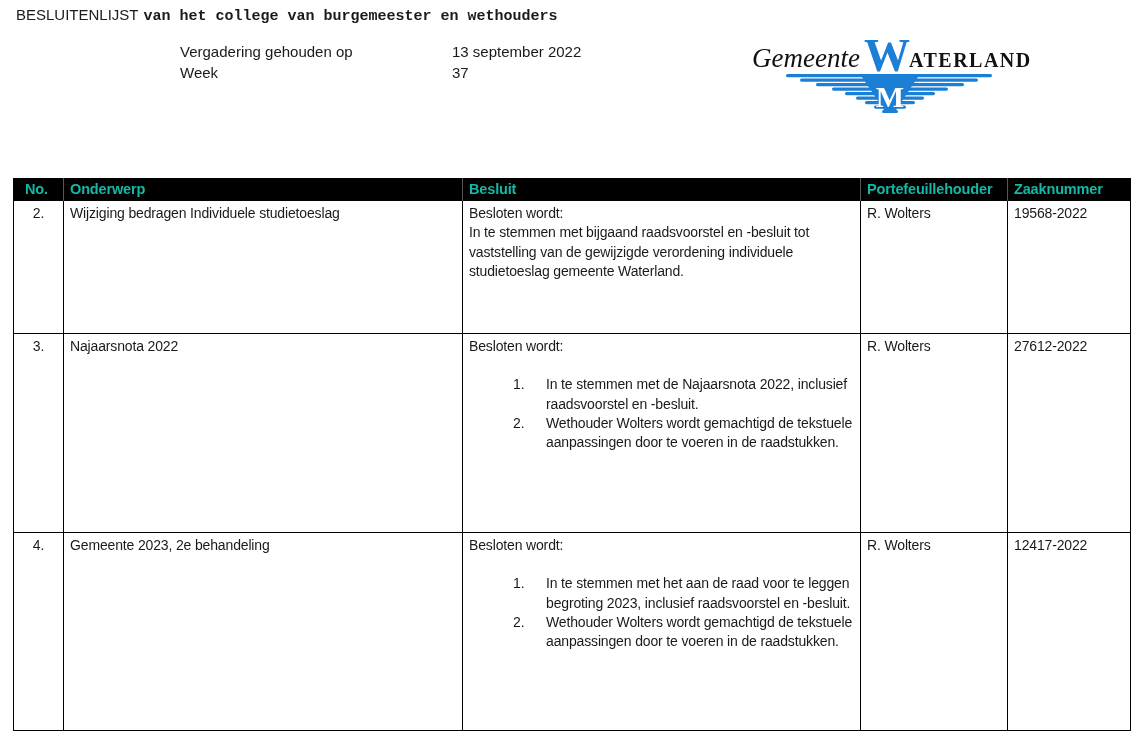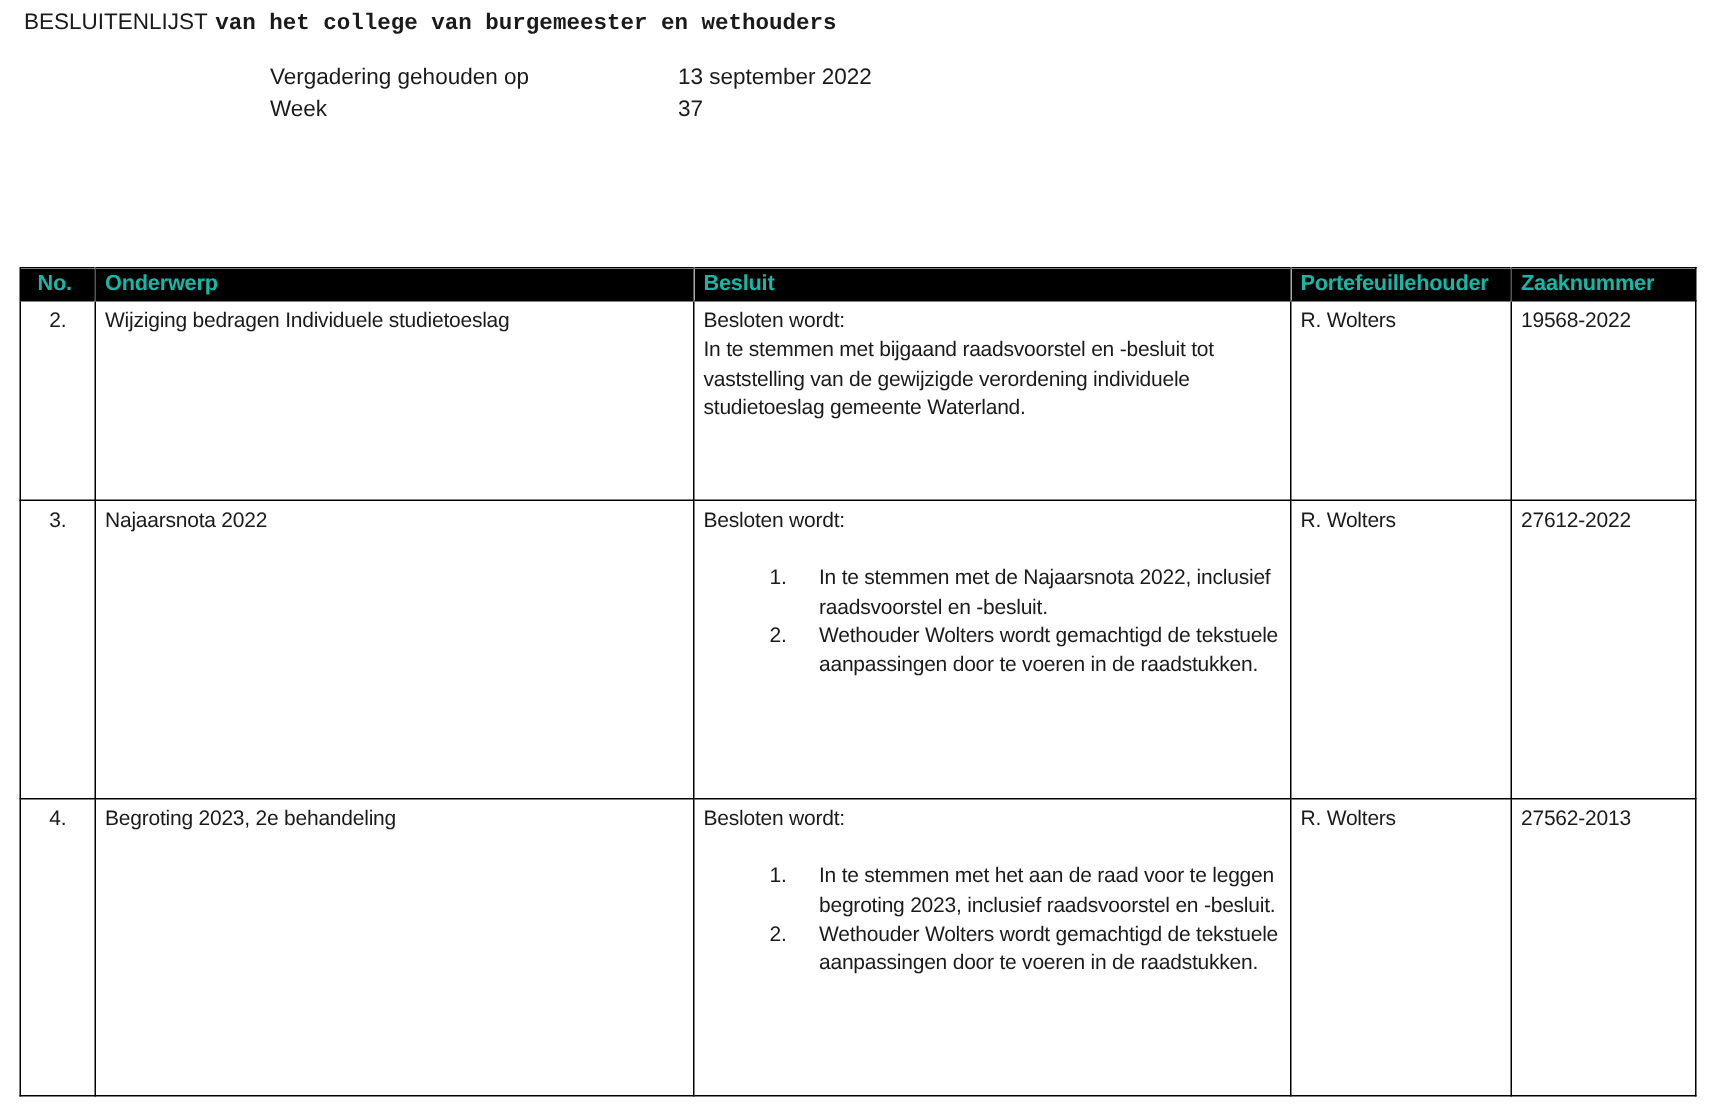--- a/index.html
+++ b/index.html
@@ -96,20 +96,42 @@
       <span class="label">Vergadering gehouden op</span>
       <span class="value">13 september 2022</span>
     </div>
     <div class="meta-row">
       <span class="label">Week</span>
       <span class="value">37</span>
     </div>
   </div>
 
 
+  <div class="logo">
+    <svg viewBox="0 0 285 86">
+
+      <text x="4" y="33" font-family="Liberation Serif, serif" font-style="italic" font-size="27" fill="#111">Gemeente</text>
+      <text x="116" y="37" font-family="Liberation Serif, serif" font-weight="bold" font-size="46" fill="#1c7fd6">W</text>
+      <text x="161" y="33" font-family="Liberation Serif, serif" font-weight="bold" font-size="20" letter-spacing="1.5" fill="#111">ATERLAND</text>
+
+      <g fill="#1c7fd6">
+        <rect x="38" y="40" width="206" height="3.2" rx="1.6"></rect>
+        <rect x="52" y="44.5" width="178" height="3.2" rx="1.6"></rect>
+        <rect x="68" y="49" width="148" height="3.2" rx="1.6"></rect>
+        <rect x="84" y="53.5" width="116" height="3.2" rx="1.6"></rect>
+        <rect x="97" y="58" width="90" height="3.2" rx="1.6"></rect>
+        <rect x="108" y="62.5" width="68" height="3.2" rx="1.6"></rect>
+        <rect x="117" y="67" width="50" height="3.2" rx="1.6"></rect>
+        <rect x="126" y="71.5" width="32" height="3.2" rx="1.6"></rect>
+        <rect x="134" y="76" width="16" height="3" rx="1.5"></rect>
+        <polygon points="112,40 172,40 146,79 138,79"></polygon>
+      </g>
+      <text x="142" y="73" text-anchor="middle" font-family="Liberation Serif, serif" font-weight="bold" font-size="30" fill="#ffffff">M</text>
+    </svg>
+  </div>
 
   <table class="doc-table">
     <colgroup>
       <col style="width:50px">
         <col style="width:399px">
         <col style="width:398px">
         <col style="width:147px">
         <col style="width:123px">
     </colgroup>
     <thead>
@@ -144,28 +166,28 @@
               <li>In te stemmen met de Najaarsnota 2022, inclusief raadsvoorstel en -besluit.</li>
               <li>Wethouder Wolters wordt gemachtigd de tekstuele aanpassingen door te voeren in de raadstukken.</li>
             </ol>
       </td>
       <td>R. Wolters</td>
       <td>27612-2022</td>
     </tr>
 
     <tr>
       <td class="no-cell">4.</td>
-      <td>Begroting 2023, 2e behandeling</td>
+      <td>Gemeente 2023, 2e behandeling</td>
       <td>
         <div>Besloten wordt:</div>
 
         <ol class="besluit-list">
               <li>In te stemmen met het aan de raad voor te leggen begroting 2023, inclusief raadsvoorstel en -besluit.</li>
               <li>Wethouder Wolters wordt gemachtigd de tekstuele aanpassingen door te voeren in de raadstukken.</li>
             </ol>
       </td>
       <td>R. Wolters</td>
-      <td>27562-2013</td>
+      <td>12417-2022</td>
     </tr>
   </tbody>
   </table>
 
 </div>
 
 </body></html>

